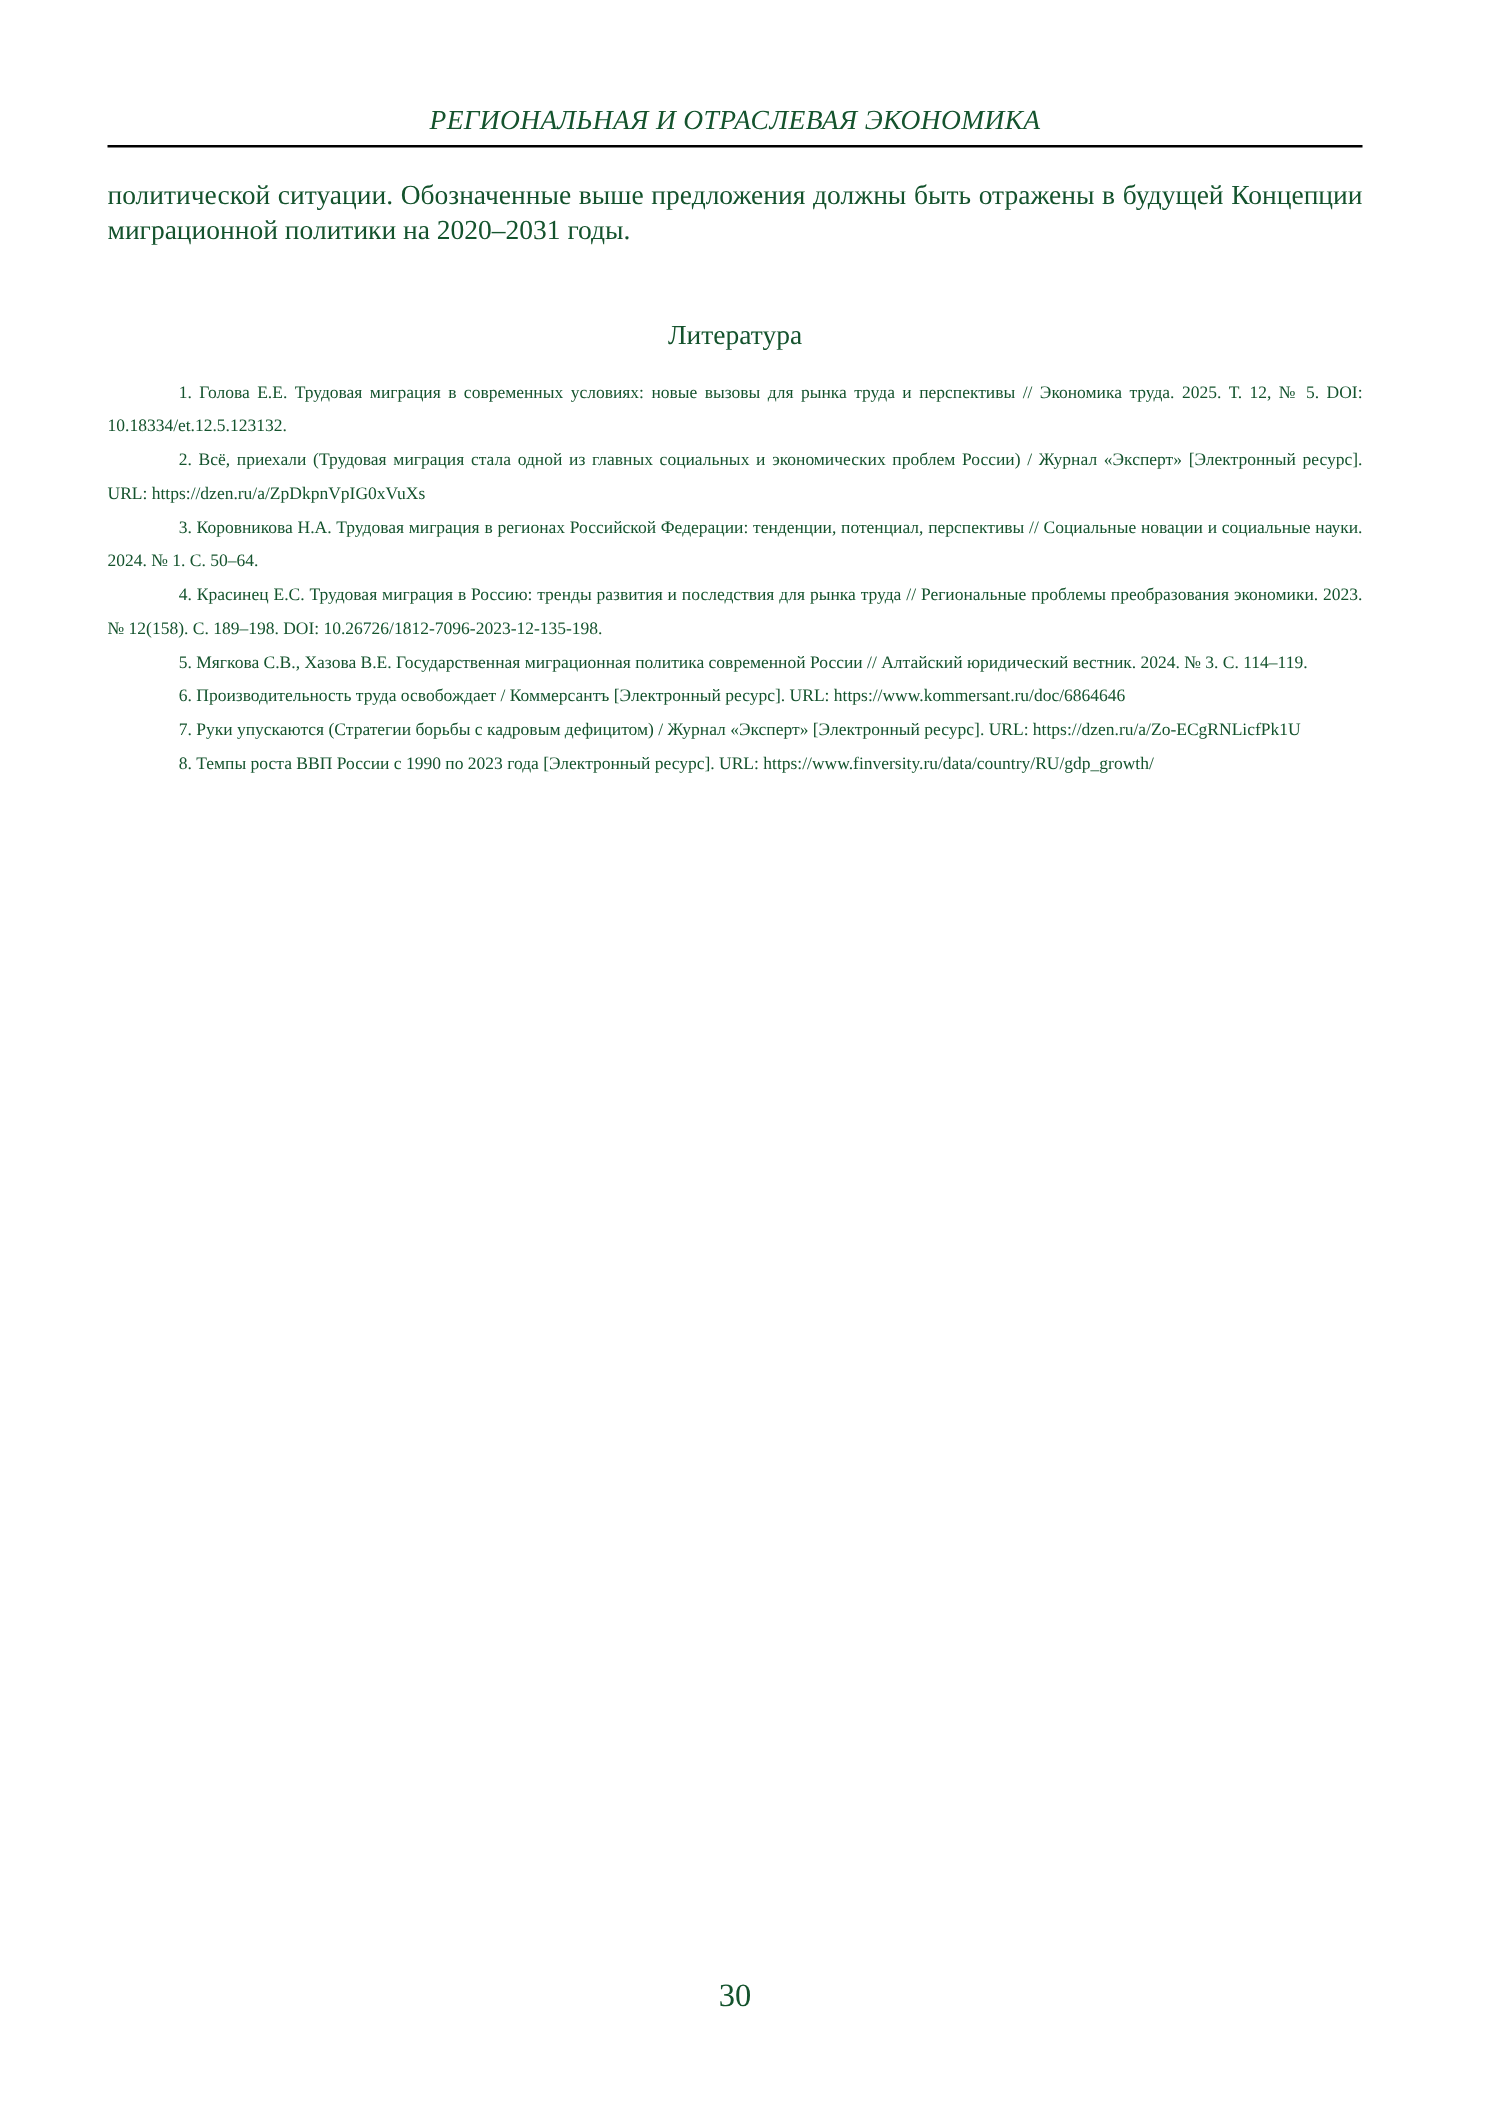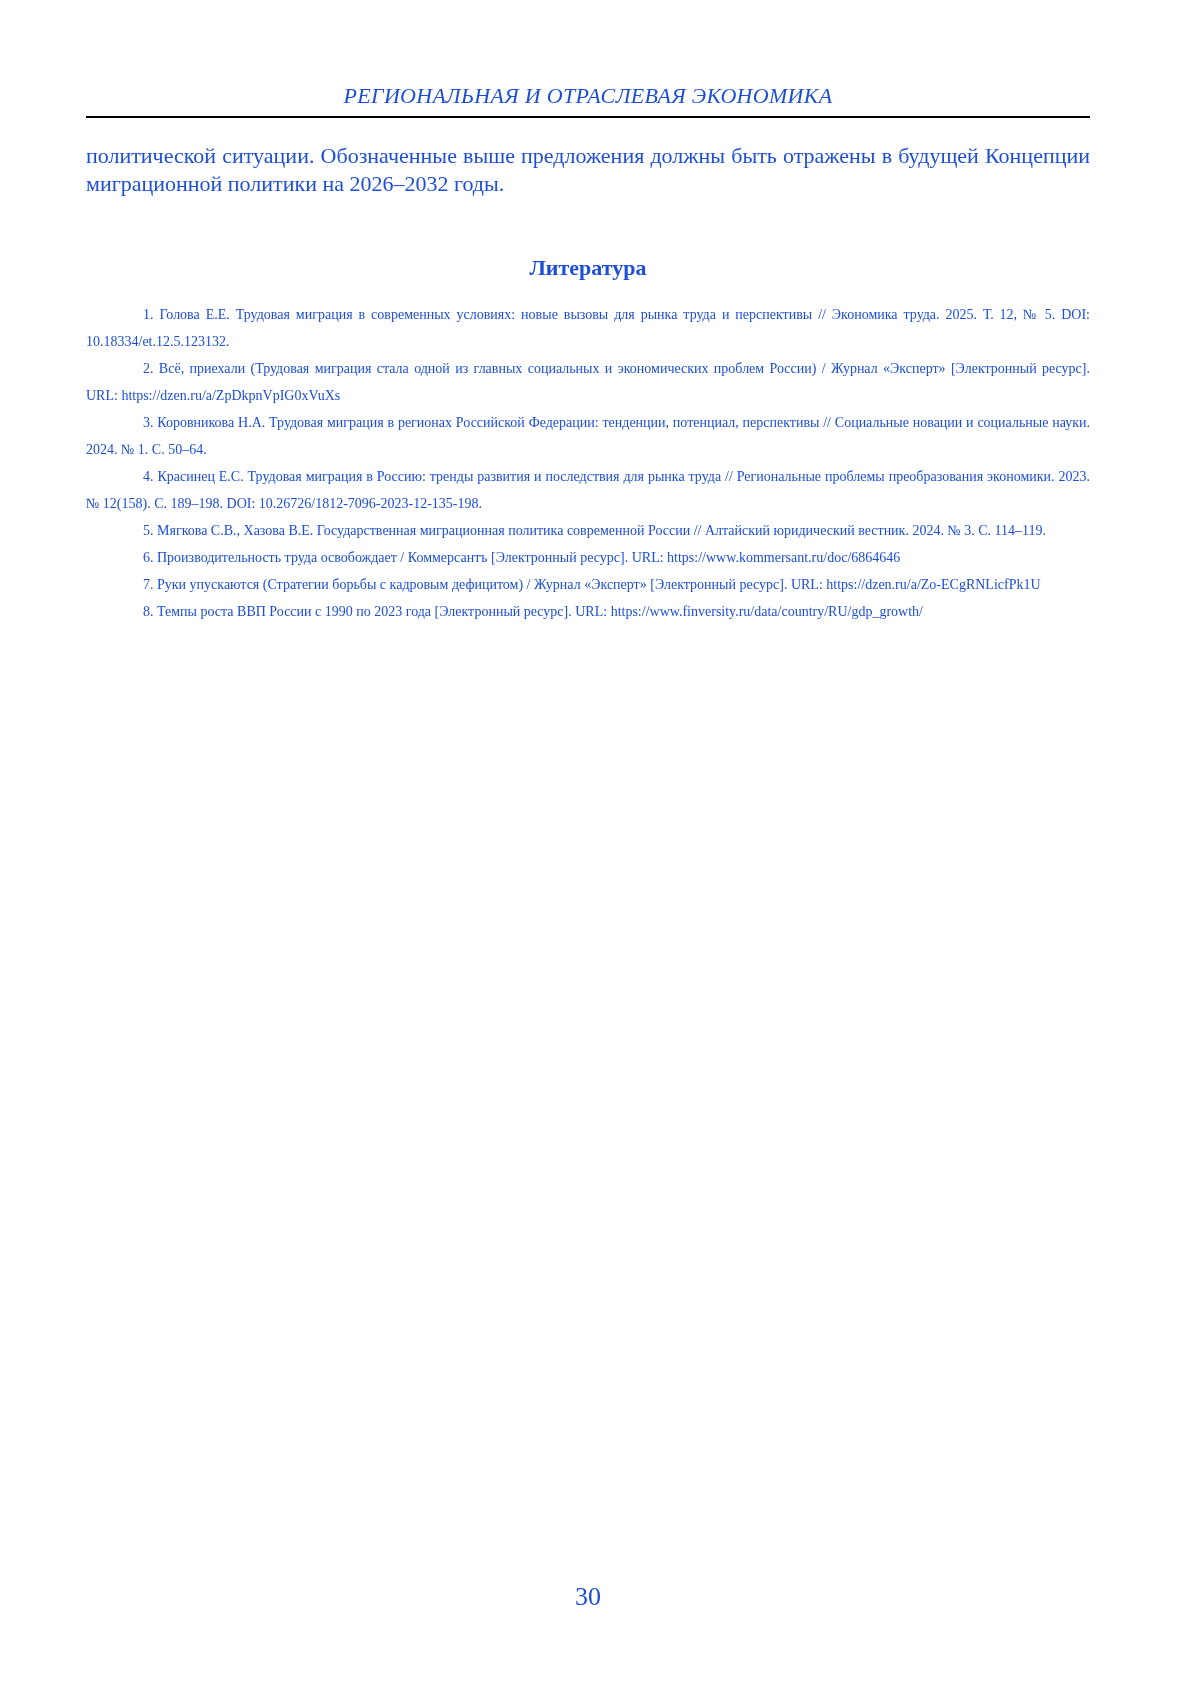--- a/index.html
+++ b/index.html
@@ -3,21 +3,21 @@
 <meta charset="utf-8">
 <style>
   * { margin: 0; padding: 0; box-sizing: border-box; }
   html, body { background: #e8e8e8; }
   .page {
     position: relative;
     width: 1200px;
     height: 1698px;
     margin: 0 auto;
     background: #ffffff;
-    color: #1d4ed8;
+    color: #14532d;
     font-family: "Liberation Serif", "DejaVu Serif", serif;
     overflow: hidden;
   }
   .content {
     margin-left: 86px;
     margin-right: 110px; 
   }
   .running-head {
     padding-top: 82px;
     padding-bottom: 7px;
@@ -31,21 +31,21 @@
   .intro {
     margin-top: 24px;
     font-size: 22px;
     line-height: 28px;
     text-align: justify;
     overflow-wrap: break-word;
   }
   .section-title {
     margin-top: 56px;
     text-align: center;
-    font-weight: bold;
+    font-weight: normal;
     font-size: 22px;
     line-height: 27px;
   }
   .refs {
     margin-top: 20px;
     font-size: 14px;
     line-height: 27px;
     text-align: justify;
     hyphens: manual;
     overflow-wrap: break-word;
@@ -64,21 +64,21 @@
 </head>
 <body>
 
 <div class="page">
   <div class="content">
 
     <div class="running-head">
       <span>РЕГИОНАЛЬНАЯ И ОТРАСЛЕВАЯ ЭКОНОМИКА</span>
     </div>
 
-    <p class="intro">политической ситуации. Обозначенные выше предложения должны быть отражены в будущей Концепции миграционной политики на 2026–2032 годы.</p>
+    <p class="intro">политической ситуации. Обозначенные выше предложения должны быть отражены в будущей Концепции миграционной политики на 2020–2031 годы.</p>
 
     <h2 class="section-title">Литература</h2>
 
     <div class="refs">
 
     <p class="ref">1. Голова Е.Е. Трудовая миграция в современных условиях: новые вызовы для рынка тру­да и перспективы // Экономика труда. 2025. Т. 12, № 5. DOI: 10.18334/et.12.5.123132.</p>
         <p class="ref">2. Всё, приехали (Трудовая миграция стала одной из главных социальных и экономических проблем России) / Журнал «Эксперт» [Электронный ресурс]. URL: https://dzen.ru/a/ZpDkpnVpIG0xVuXs</p>
         <p class="ref">3. Коровникова Н.А. Трудовая миграция в регионах Российской Федерации: тенденции, потенциал, перспективы // Социальные новации и социальные науки. 2024. № 1. С. 50–64.</p>
         <p class="ref">4. Красинец Е.С. Трудовая миграция в Россию: тренды развития и последствия для рынка труда // Региональные проблемы преобразования экономики. 2023. № 12(158). С. 189–198. DOI: 10.26726/1812-7096-2023-12-135-198.</p>
         <p class="ref">5. Мягкова С.В., Хазова В.Е. Государственная миграционная политика современной Рос­сии // Алтайский юридический вестник. 2024. № 3. С. 114–119.</p>

